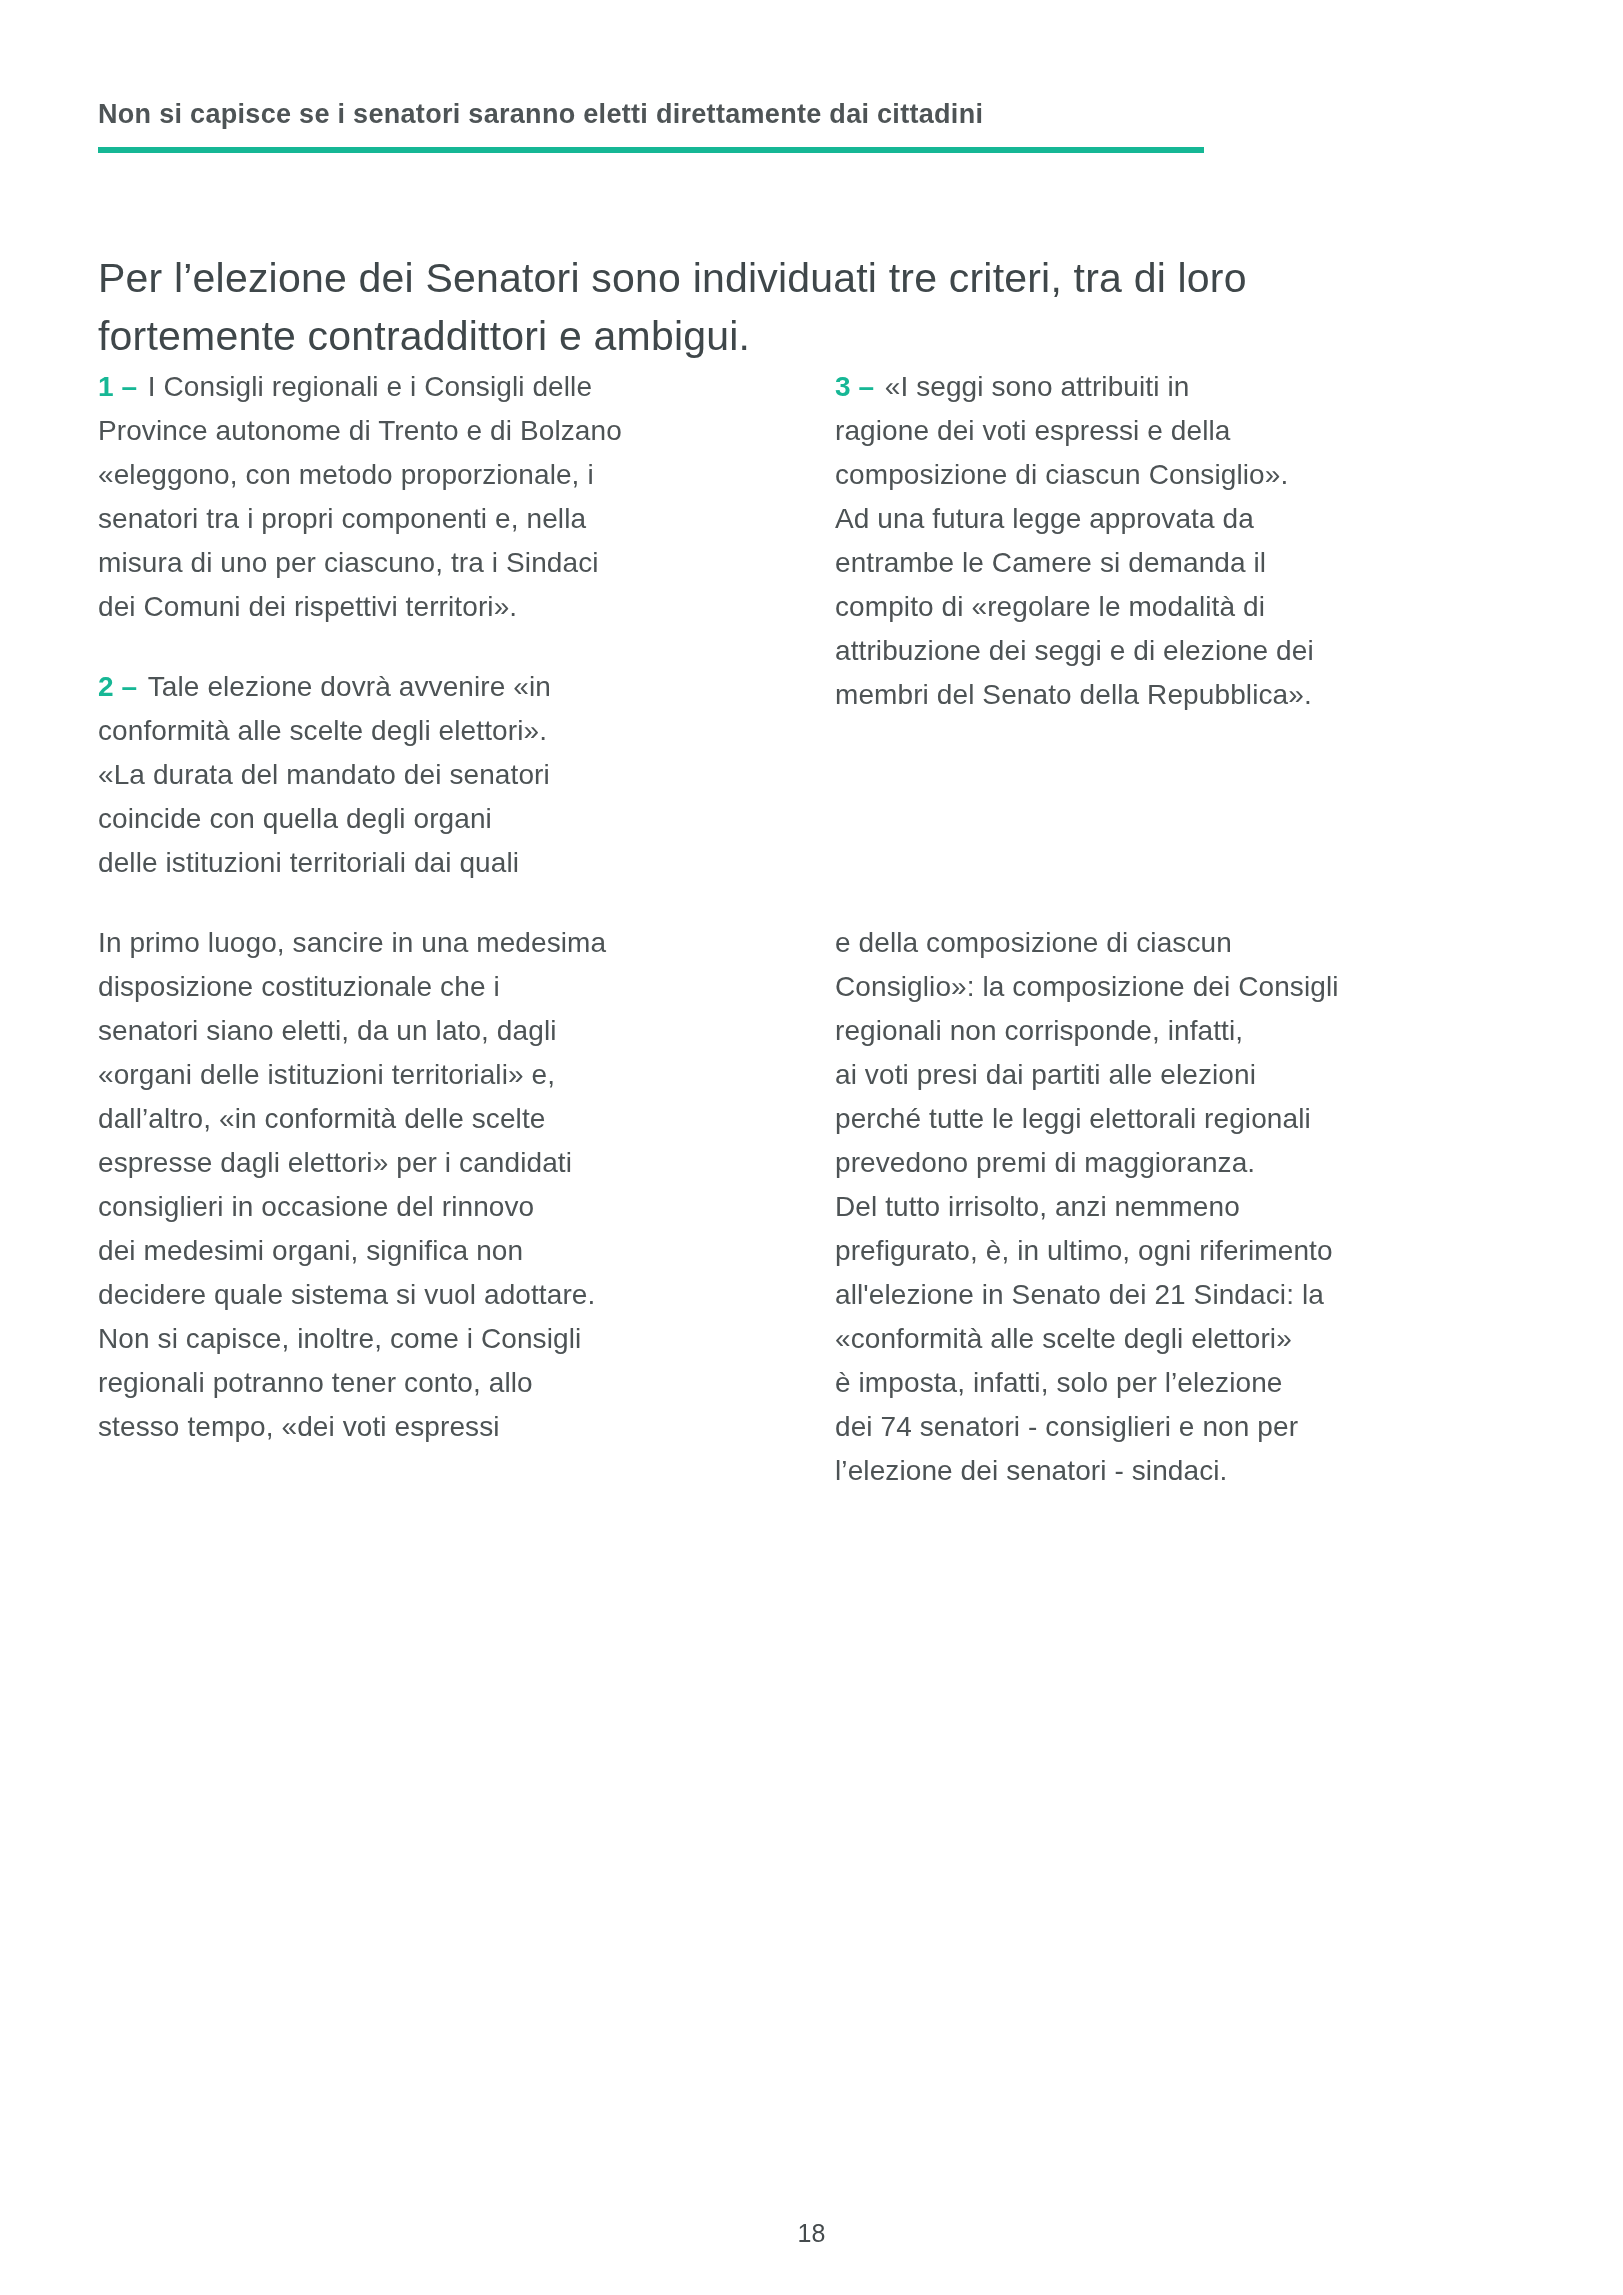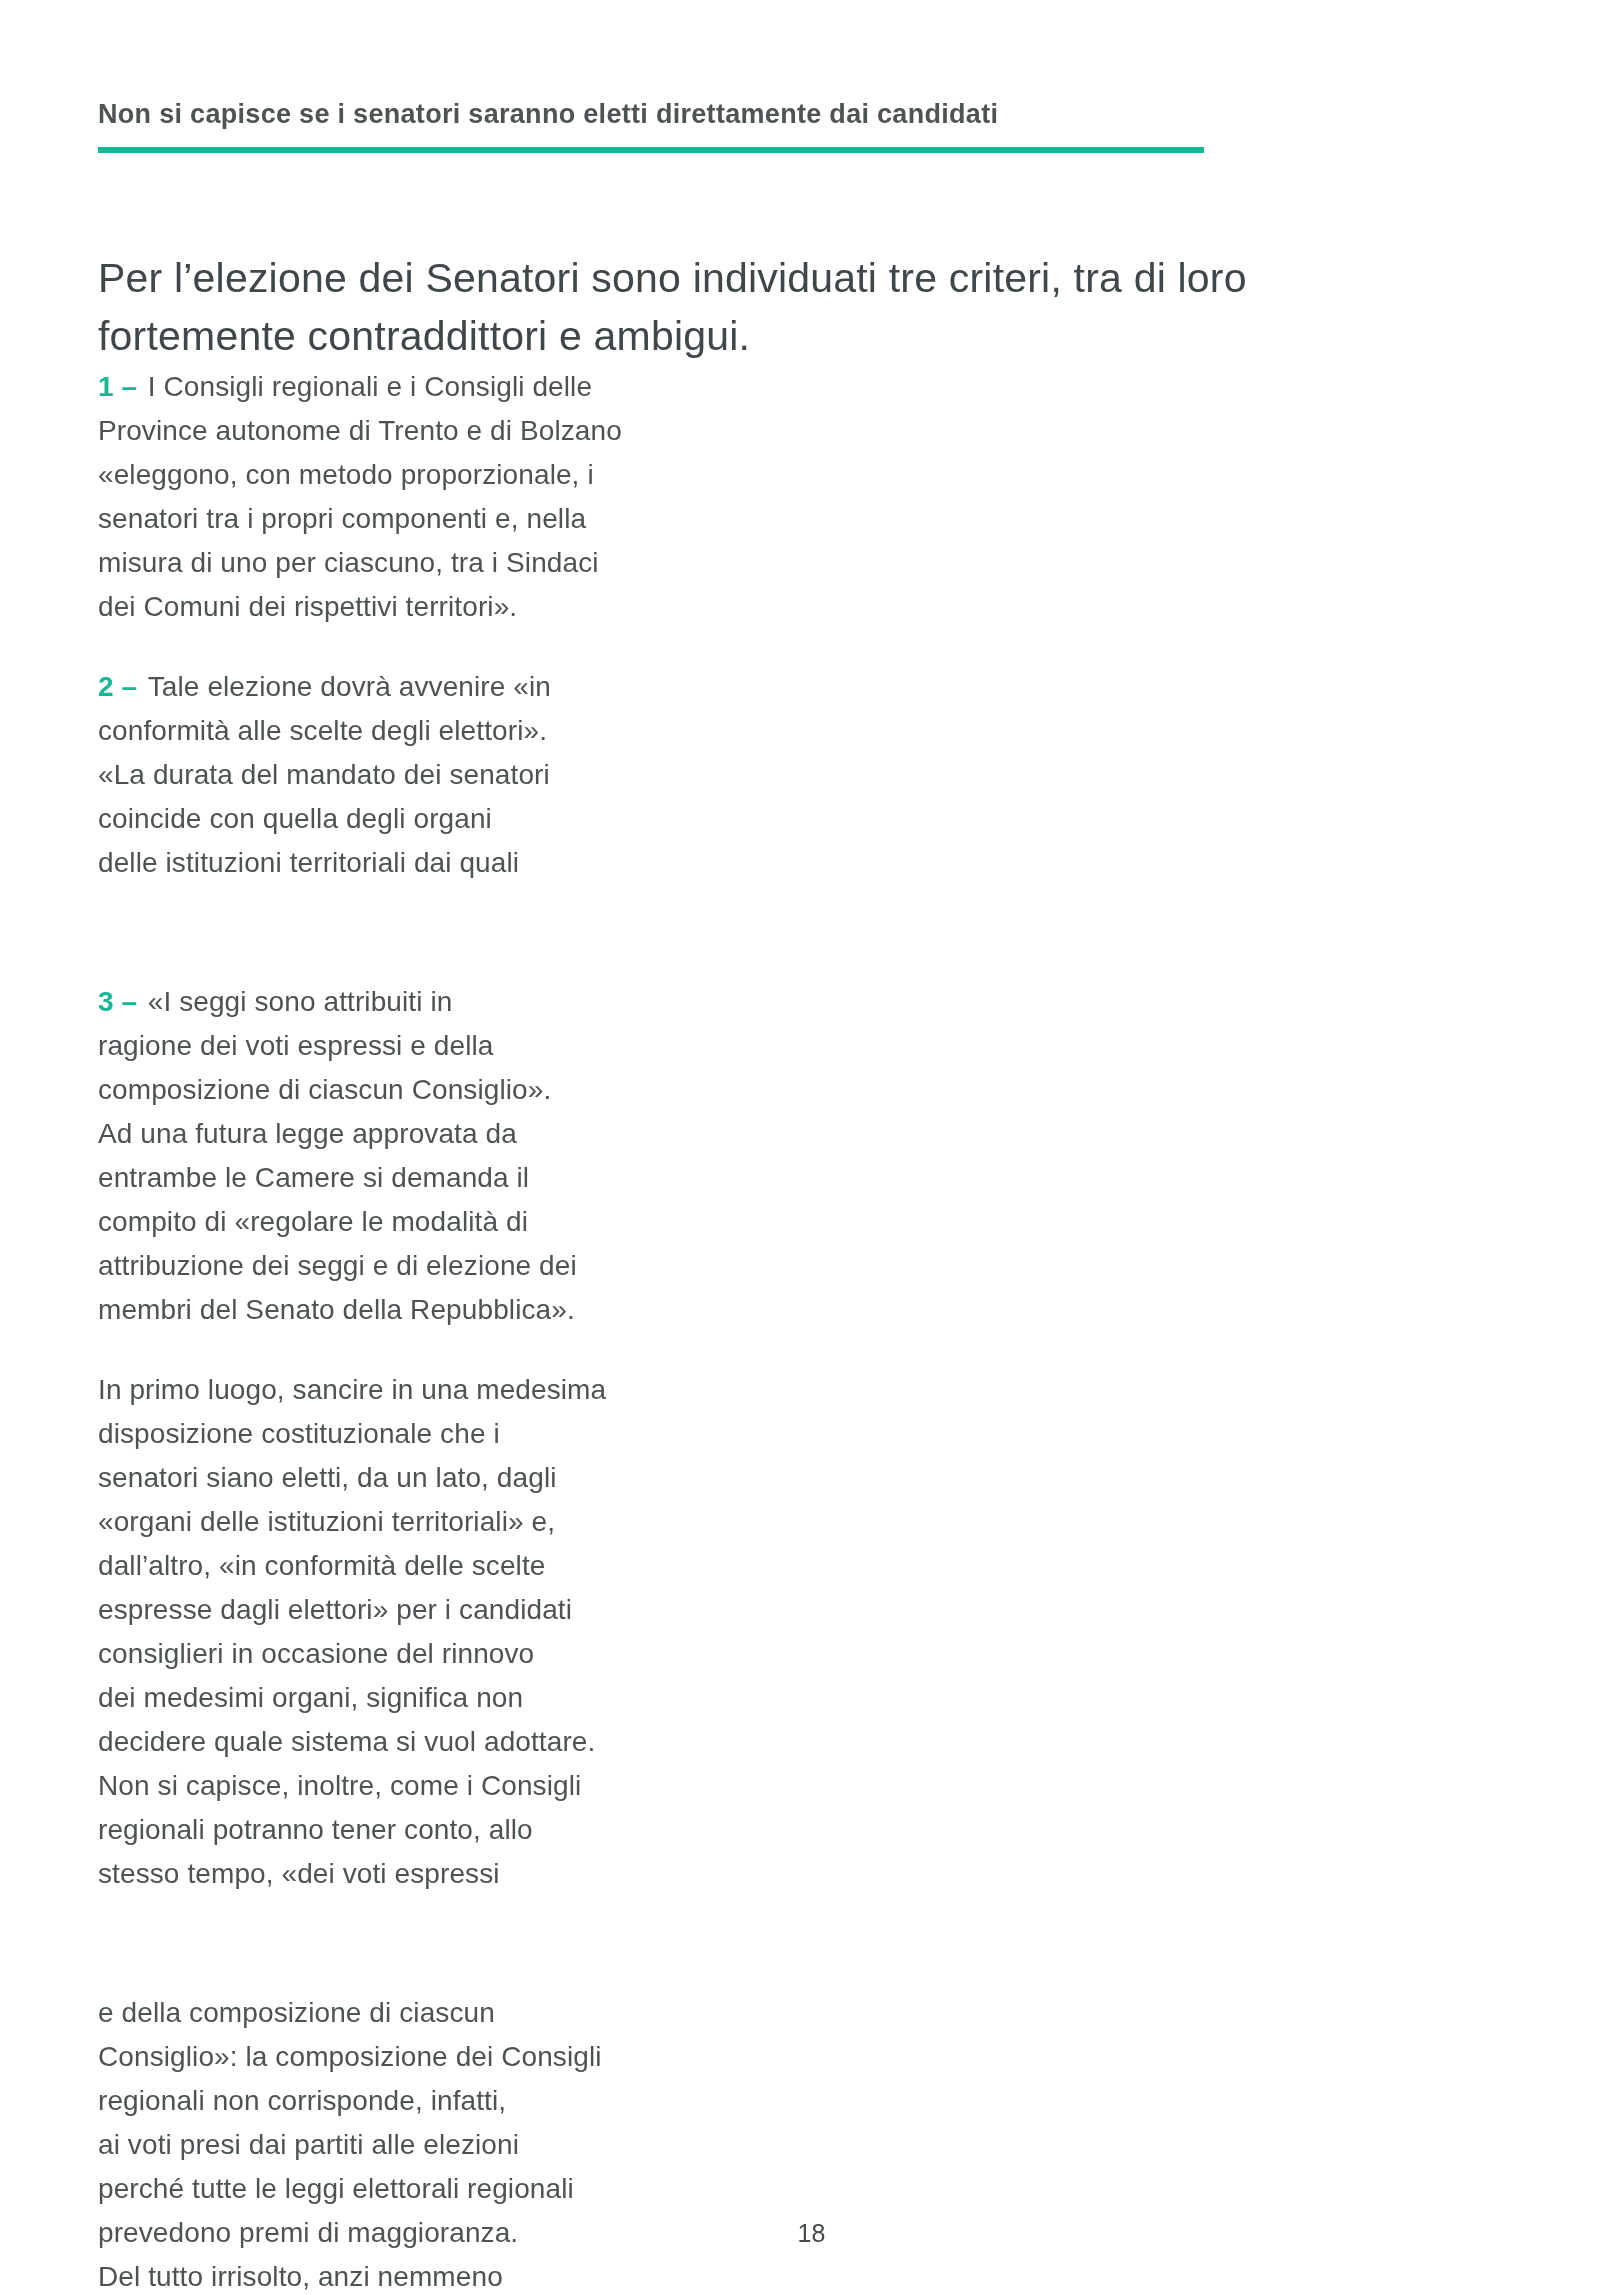--- a/index.html
+++ b/index.html
@@ -28,21 +28,21 @@
     color: var(--title_text, #3f474a);
     white-space: pre-line;
     letter-spacing: 0.2px;
   }
   .section h2 {
     margin: 92px 0 19.6px 0;
     font-size: 32px; font-weight: 700; line-height: 39px;
     color: var(--accent, #16b795);
     letter-spacing: 0.2px;
   }
-  .cols { display: flex; gap: 59px; flex-direction: column; }
+  .cols { display: flex; gap: 47px; }
   .col { flex: 1 1 0; min-width: 0; }
   .para {
     margin: 0 0 36px 0;
     font-size: 28px; line-height: 44px;
     color: var(--body_text, #4d5355);
     white-space: pre-line;
     letter-spacing: 0.1px;
   }
   .num {
     color: var(--accent, #16b795);
@@ -55,21 +55,21 @@
     font-size: 25px; font-weight: 400;
     color: var(--page_number_text, #454b4d);
   }
 </style>
 </head>
 <body>
 
 <div class="page">
 
   <header>
-    <div class="kicker">Non si capisce se i senatori saranno eletti direttamente dai candidati</div>
+    <div class="kicker">Non si capisce se i senatori saranno eletti direttamente dai cittadini</div>
     <div class="rule"></div>
   </header>
 
   <h1 class="title">Per l’elezione dei Senatori sono individuati tre criteri, tra di loro
 fortemente contraddittori e ambigui.</h1>
 
   <section class="section">
     <div class="cols">
       <div class="col">
         <p class="para"><span class="num">1 –</span><span>I Consigli regionali e i Consigli delle

